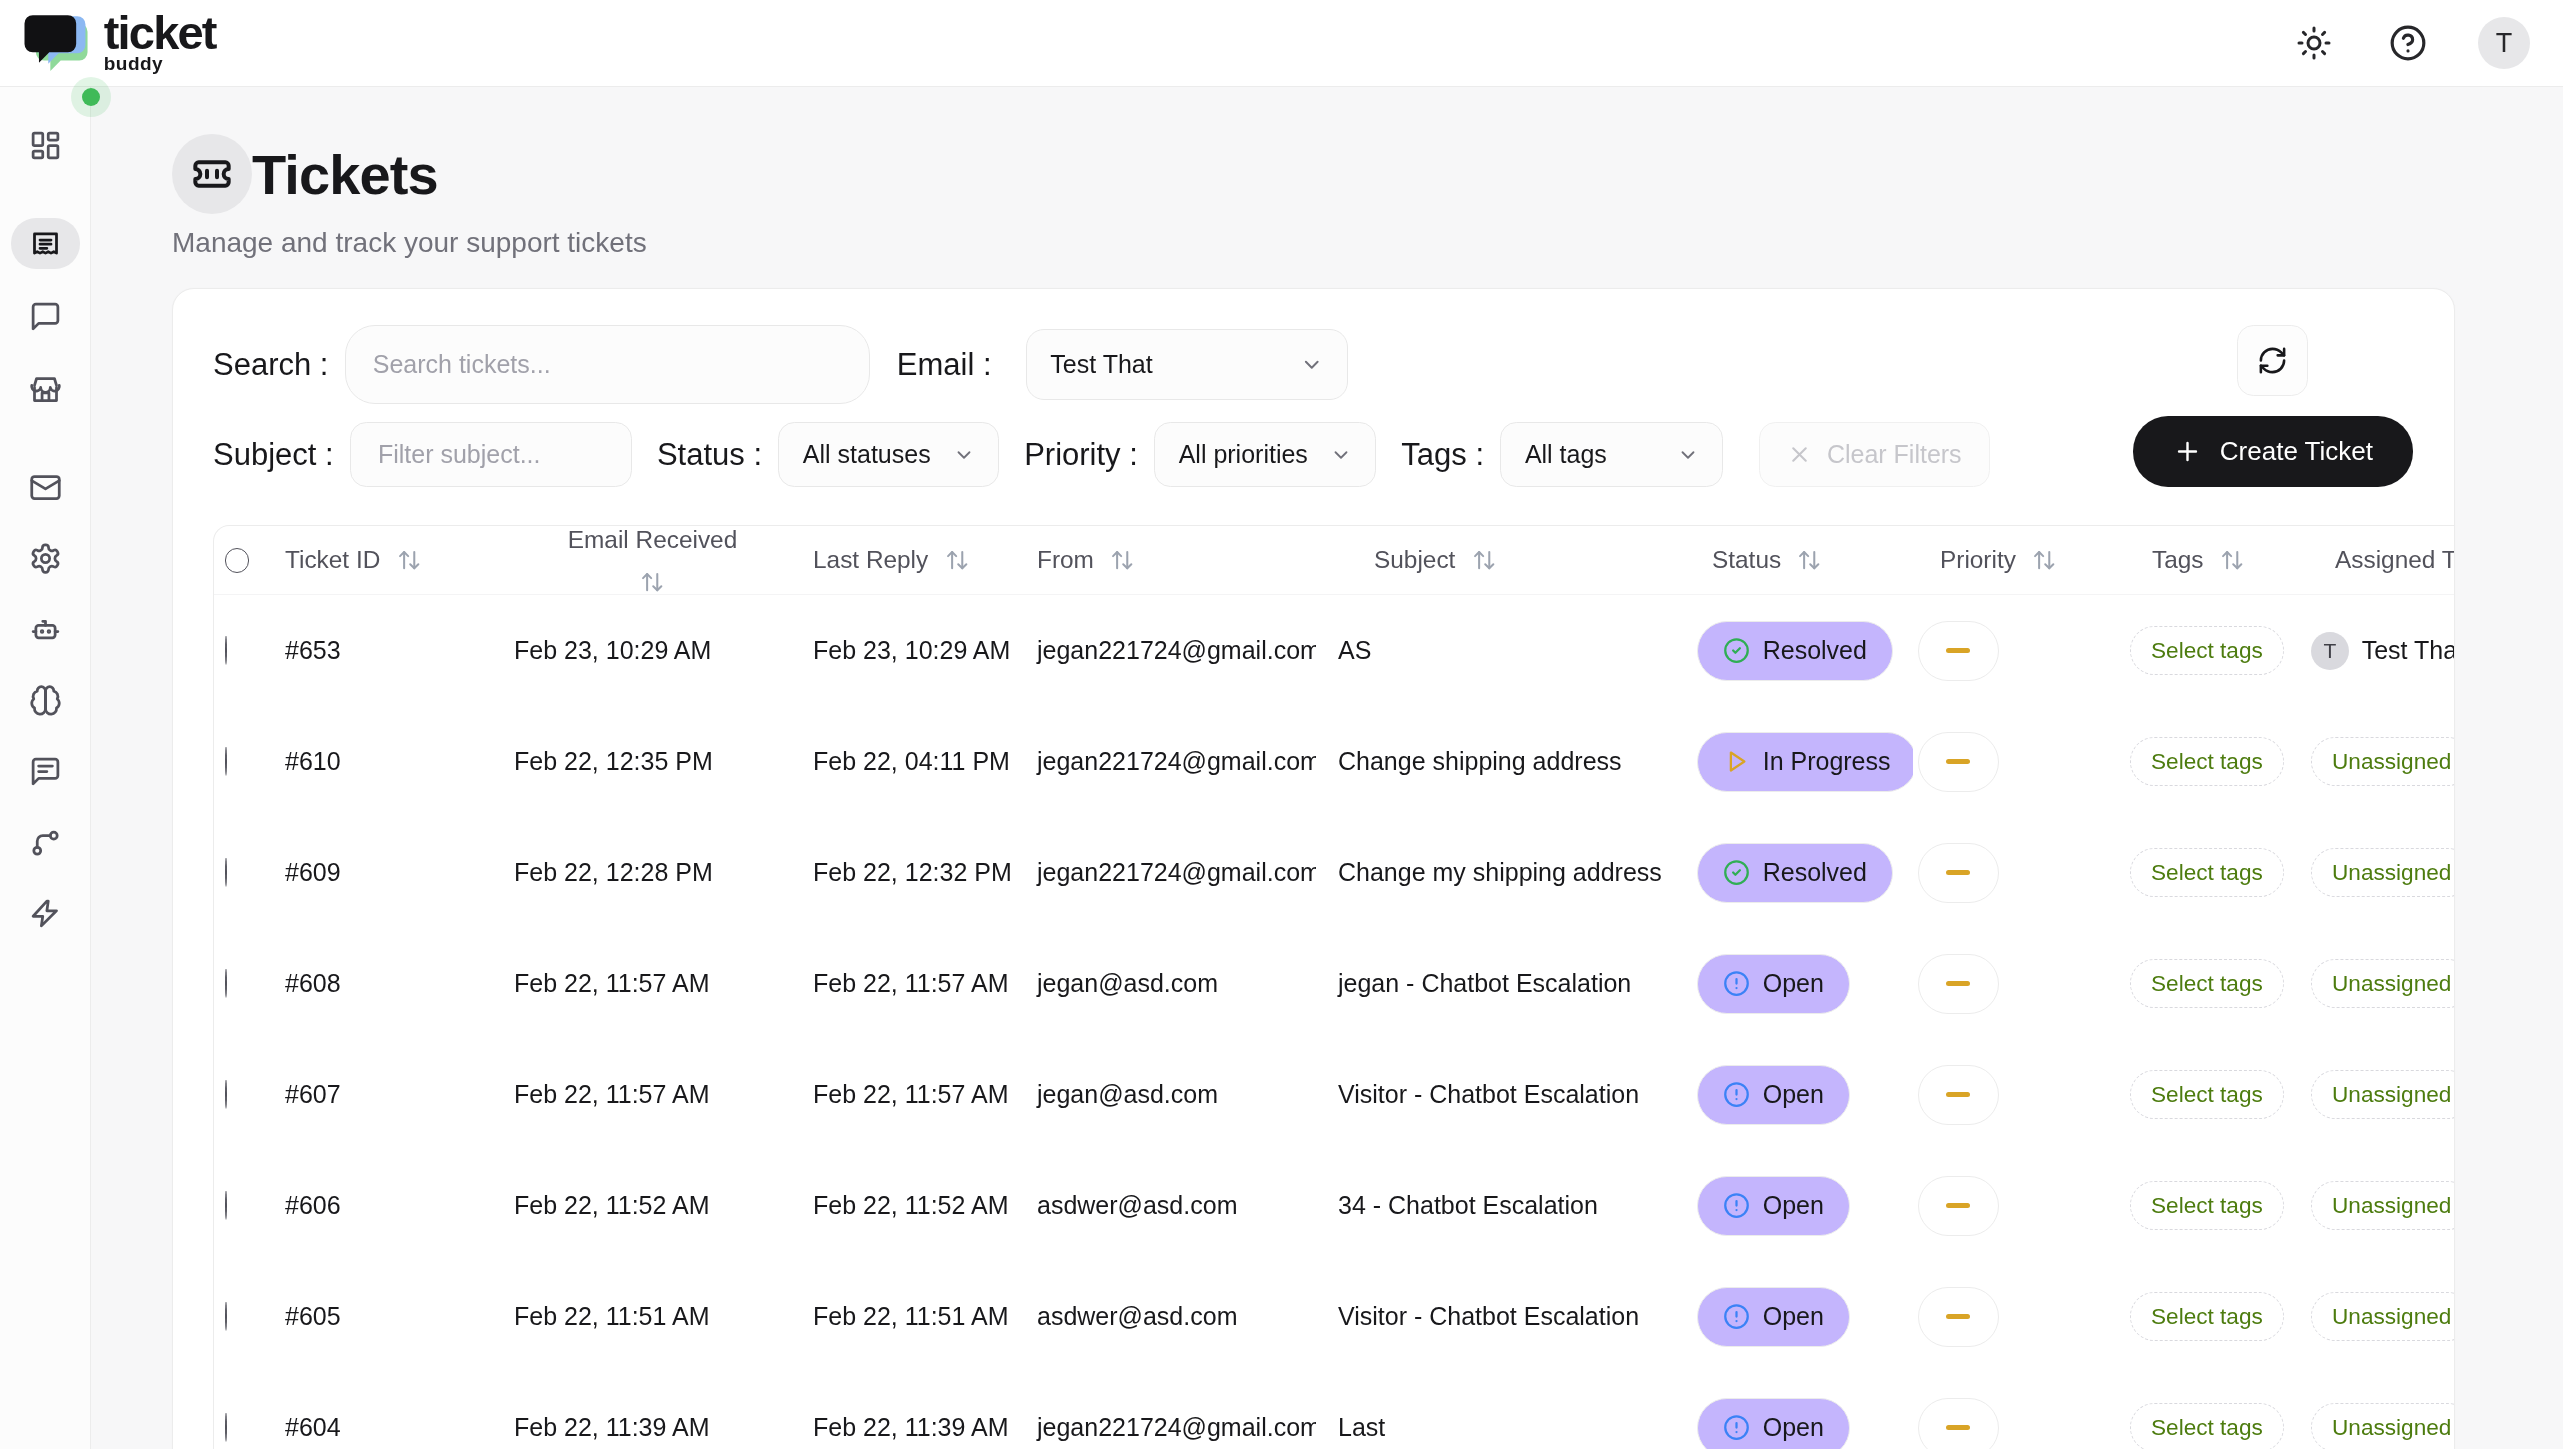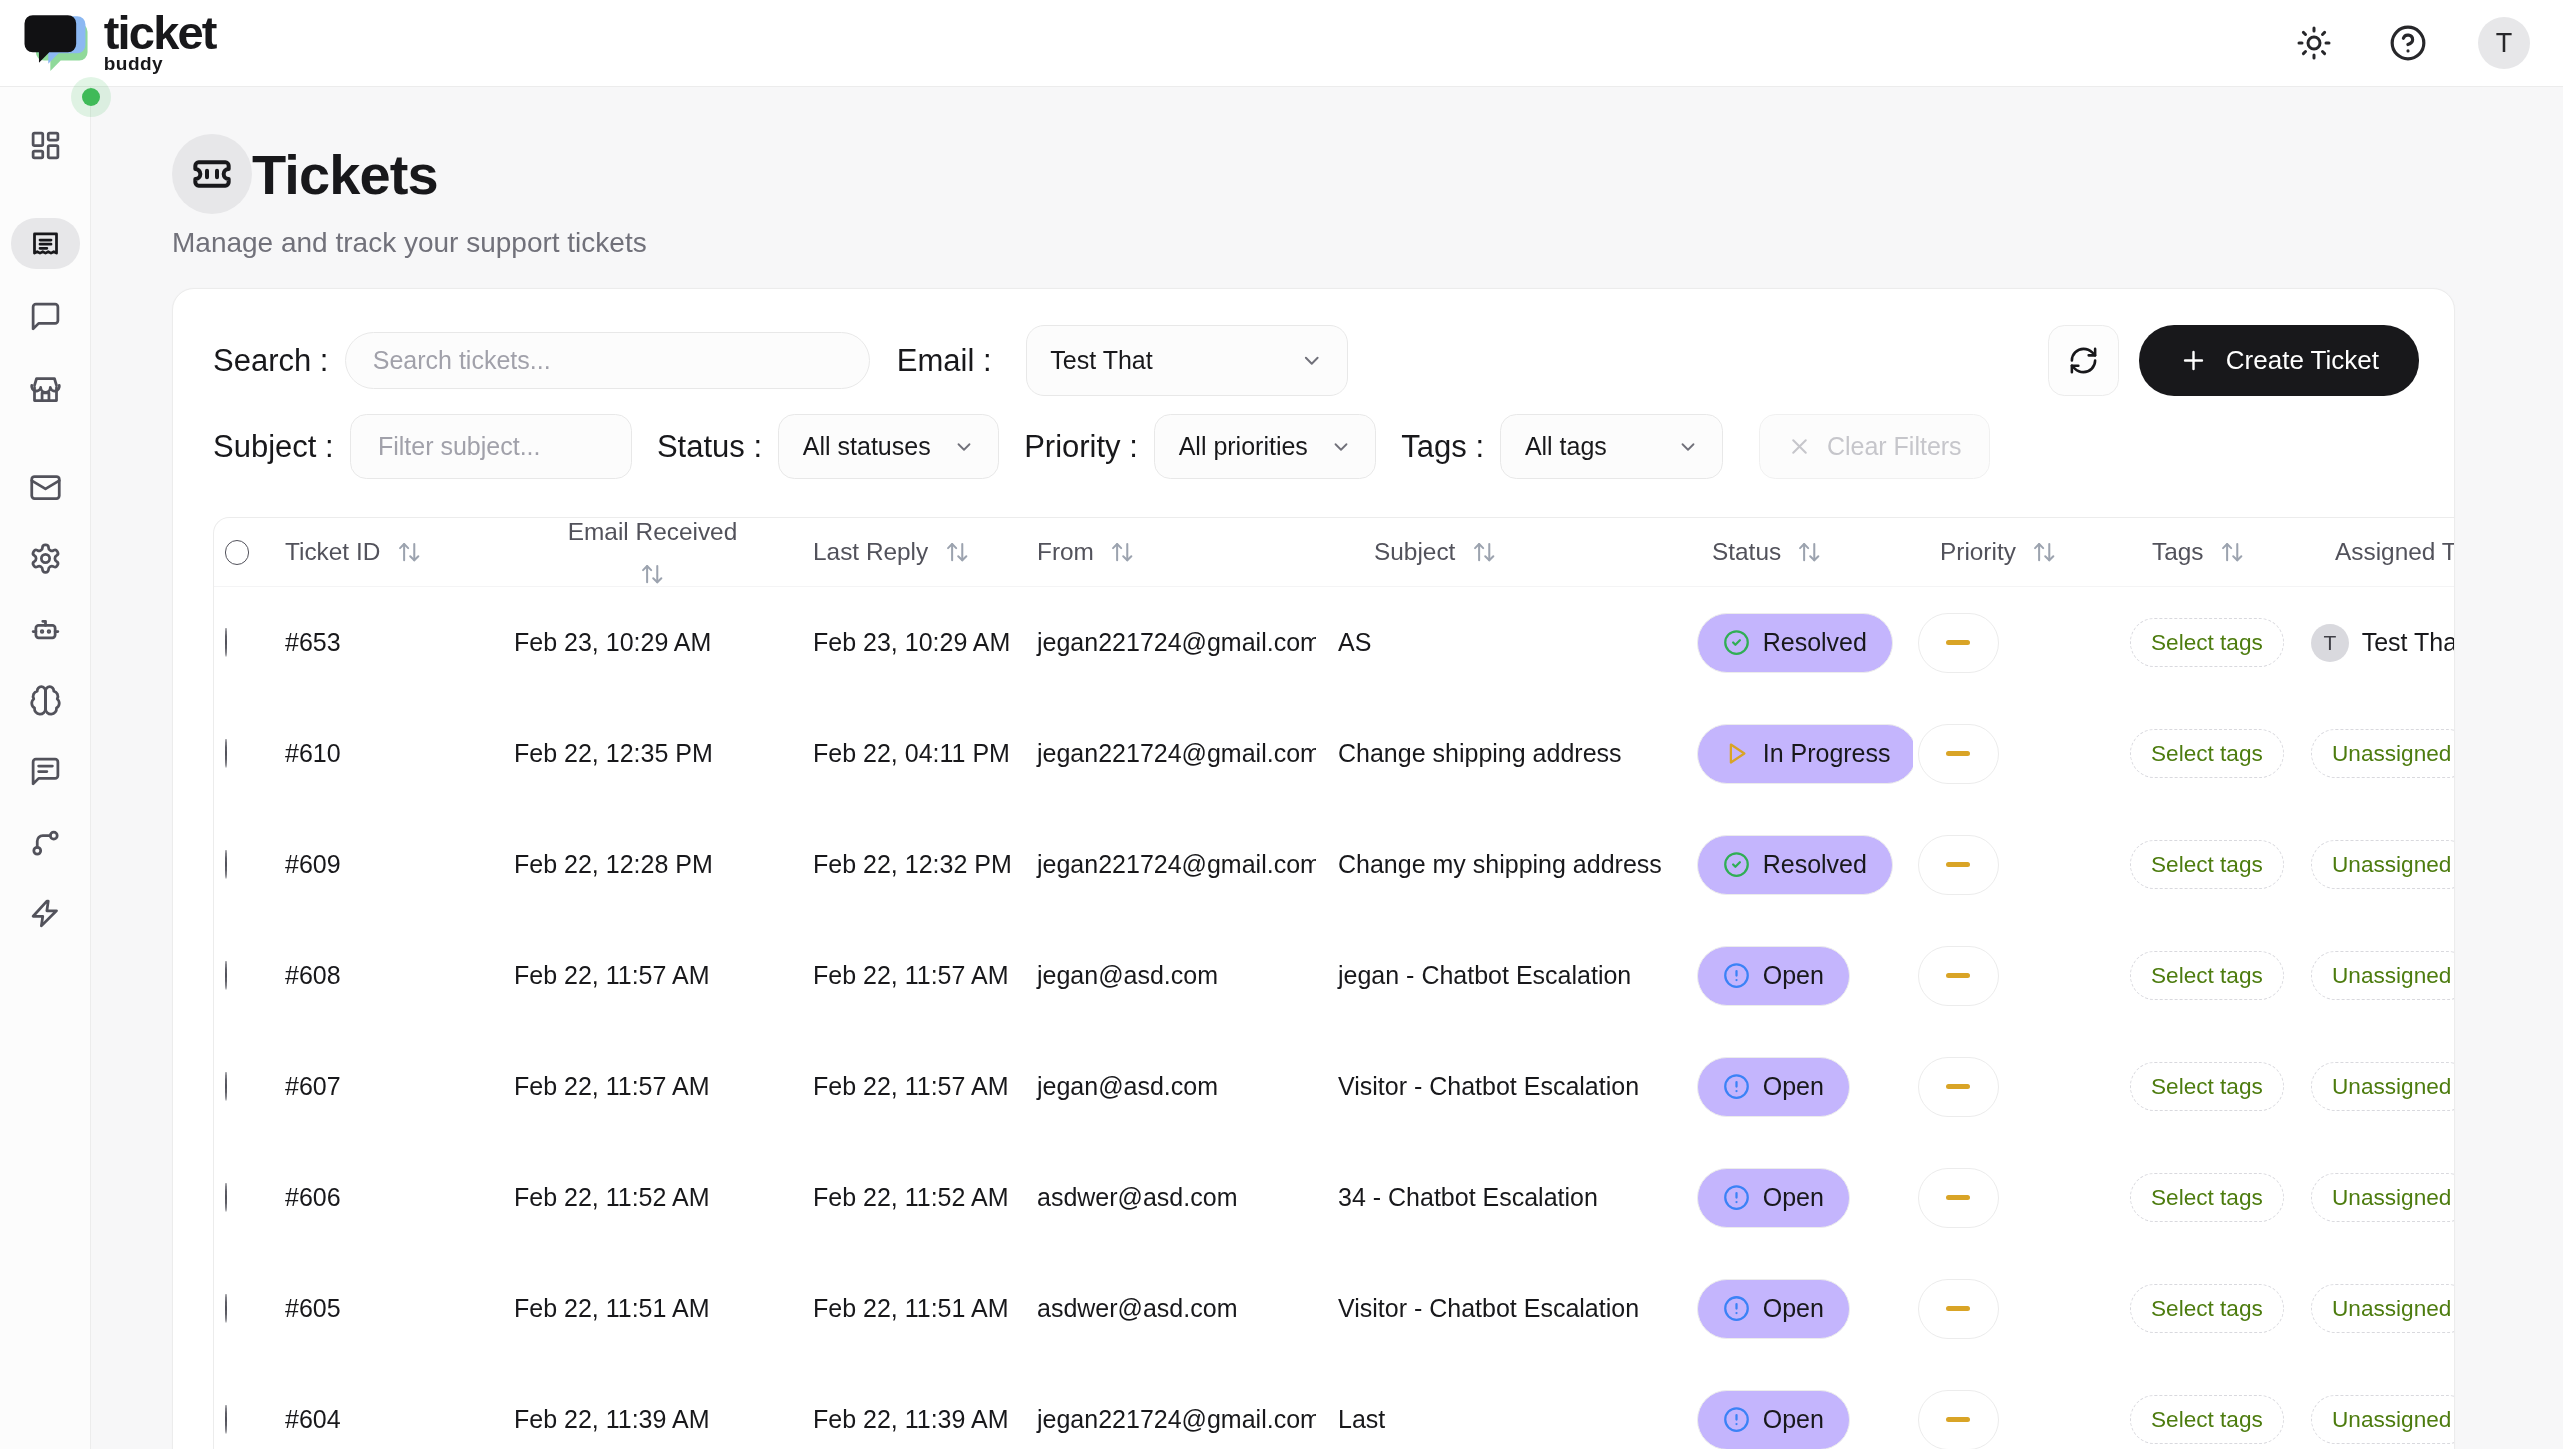--- a/index.html
+++ b/index.html
@@ -39,36 +39,36 @@
   .page-sub { margin:12.7px 0 0 81px; font-size:28px; color:#71717a; }
 
   
   .card { position:absolute; left:81px; top:201px; width:2283px; height:1249px; background:#fff;
           border:0.9px solid #ececec; border-radius:22px; box-shadow:0 0.9px 1.8px rgba(0,0,0,.03);
           padding:36px 0 0 40px; overflow:hidden; }
 
   .filter-row { display:flex; align-items:center; position:relative; }
   .filter-row.second { margin-top:18px; }
   .flabel { font-size:31px; font-weight:normal; margin-right:16.3px; white-space:nowrap; }
-  .tinput { background:#fcfcfc; border:0.9px solid #e8e8e8; border-radius:30px; height:57px;
+  .tinput { background:#fcfcfc; border:0.9px solid #e8e8e8; border-radius:30px; height:79px;
             font-size:25px; color:#18181b; padding:0 27px; font-family:inherit; outline:none; }
   .tinput::placeholder { color:#a1a1aa; }
   .search-input { width:525px; }
   .subject-input { width:282px; height:65px; border-radius:16.3px; }
   .select { background:#fcfcfc; border:0.9px solid #e8e8e8; border-radius:18px; height:71px;
             display:flex; align-items:center; justify-content:space-between; padding:0 23.5px;
             font-size:25px; cursor:pointer; }
   .select .chev { color:#71717a; margin-left:22px; }
   .sel-email { width:322px; margin-left:18px; }
   .sel-sm { height:65px; border-radius:16.3px; }
   .gap { width:25px; flex:none; }
   .btn-clear { margin-left:36px; height:65px; border-radius:16.3px; border:0.9px solid #f0f0f0;
                background:#fcfcfc; color:#c6c6cb; font-size:25px; font-weight:500; display:flex;
                align-items:center; gap:14.5px; padding:0 27px; font-family:inherit; cursor:default; }
-  .row1-actions { position:absolute; right:35px; top:0; display:flex; align-items:center; gap:20px; }
+  .row1-actions { position:absolute; right:41px; top:0; display:flex; align-items:center; gap:20px;flex-direction:column; }
   .btn-refresh { width:71px; height:71px; border-radius:16.3px; border:0.9px solid #ececec;
                  background:#fdfdfd; display:flex; align-items:center; justify-content:center;
                  color:#18181b; cursor:pointer; }
   .btn-create { height:71px; border-radius:35px; background:#18181b; color:#fff; border:none;
                 font-size:26px; font-weight:500; font-family:inherit; display:flex; align-items:center;
                 gap:18px; padding:0 40px; cursor:pointer; }
 
   
   .table-wrap { margin-top:38px; width:2359px; border:0.9px solid #ececec; border-radius:16.3px 16.3px 0 0;
                 border-bottom:none; }

